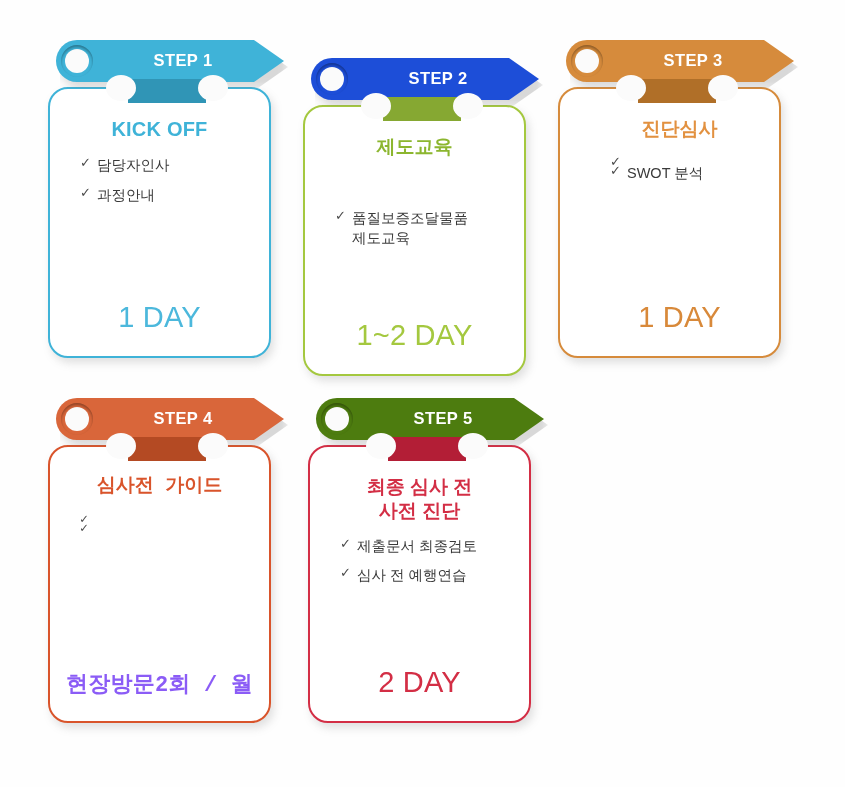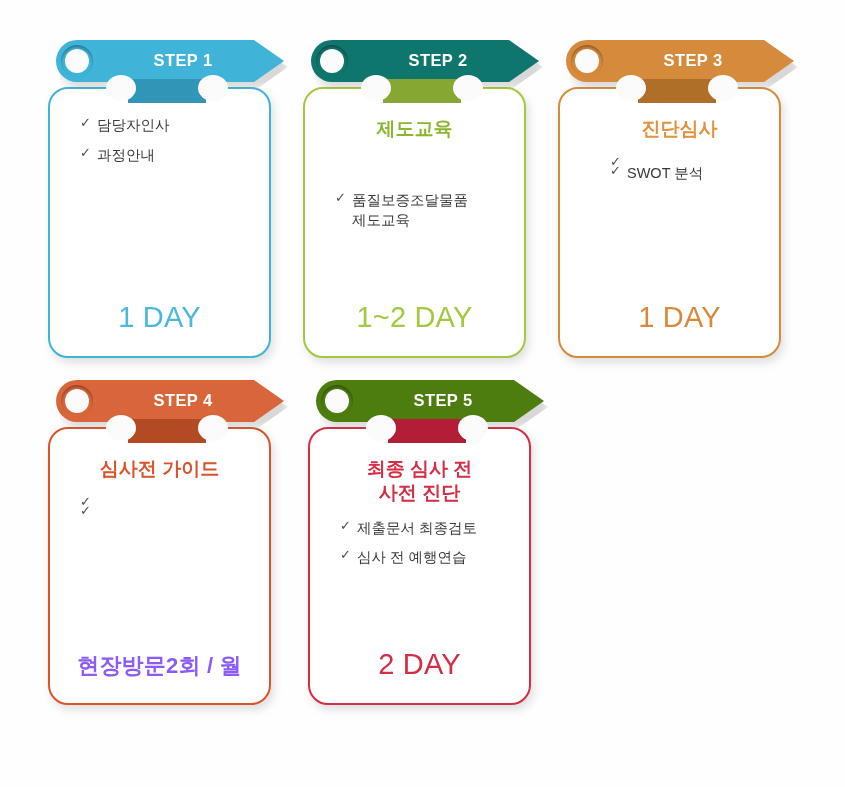--- a/index.html
+++ b/index.html
@@ -205,31 +205,32 @@
             <span class="ribbon-label">STEP 1</span>
           </div>
           <div class="ribbon-hole"></div>
           <div class="neck">
             <div class="neck-body" style="background: rgb(48, 149, 182);"></div>
             <div class="neck-notch left"></div>
             <div class="neck-notch right"></div>
           </div>
         </div>
         <div class="card h-row1 en-title" style="border-color: rgb(63, 179, 216);">
+          <div class="card-title" style="color: rgb(63, 179, 216);">KICK OFF</div>
           <ul class="bullets">
             <li class="bullet"><span class="check-icon">✓</span><span class="bullet-text">담당자인사</span></li>
             <li class="bullet"><span class="check-icon">✓</span><span class="bullet-text">과정안내</span></li>
           </ul>
           <div class="duration" style="color: rgb(76, 184, 220);">1 DAY</div>
         </div>
       </div>
       <div class="step">
         <div class="ribbon-wrap">
           <div class="ribbon-shadow"></div>
-          <div class="ribbon" style="background: #0f766e;">
+          <div class="ribbon" style="background: #1d4ed8; margin-top: 18px;">
             <span class="ribbon-label">STEP 2</span>
           </div>
           <div class="ribbon-hole"></div>
           <div class="neck">
             <div class="neck-body" style="background: rgb(134, 168, 50);"></div>
             <div class="neck-notch left"></div>
             <div class="neck-notch right"></div>
           </div>
         </div>
         <div class="card h-row1" style="border-color: rgb(164, 200, 63); gap: 36px;">
@@ -271,21 +272,21 @@
           <div class="ribbon" style="background: rgb(217, 102, 58);">
             <span class="ribbon-label">STEP 4</span>
           </div>
           <div class="ribbon-hole"></div>
           <div class="neck">
             <div class="neck-body" style="background: rgb(180, 74, 35);"></div>
             <div class="neck-notch left"></div>
             <div class="neck-notch right"></div>
           </div>
         </div>
-        <div class="card h-row2" style="border-color: rgb(217, 84, 43);">
+        <div class="card h-row2" style="border-color: rgb(217, 84, 43); font-family: Liberation Mono, monospace;">
           <div class="card-title" style="color: rgb(217, 84, 43);">심사전 가이드</div>
           <ul class="bullets">
             <li class="bullet"><span class="check-icon">✓</span></li>
             <li class="bullet"><span class="check-icon">✓</span></li>
           </ul>
           <div class="duration ko" style="color: #8b5cf6;">현장방문2회 / 월</div>
         </div>
       </div>
       <div class="step">
         <div class="ribbon-wrap">

